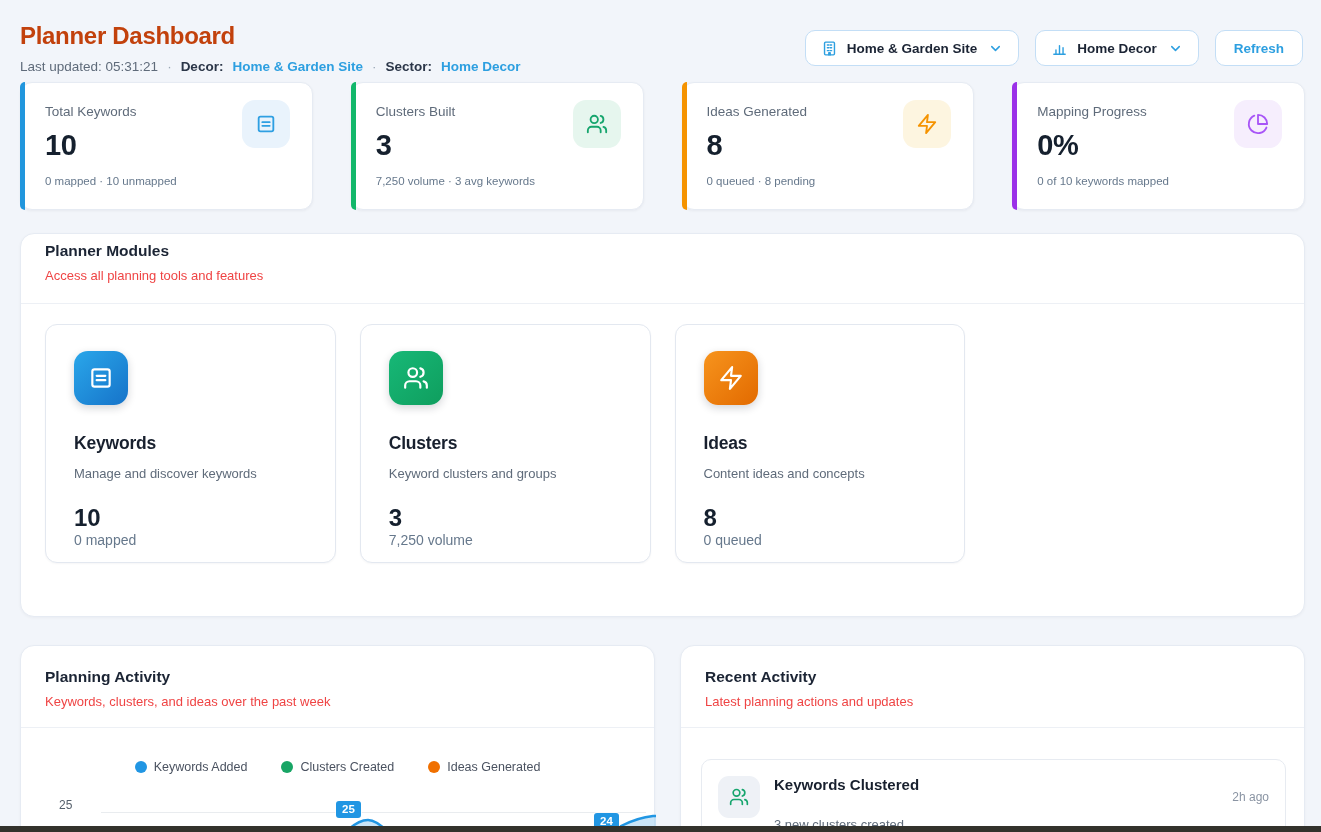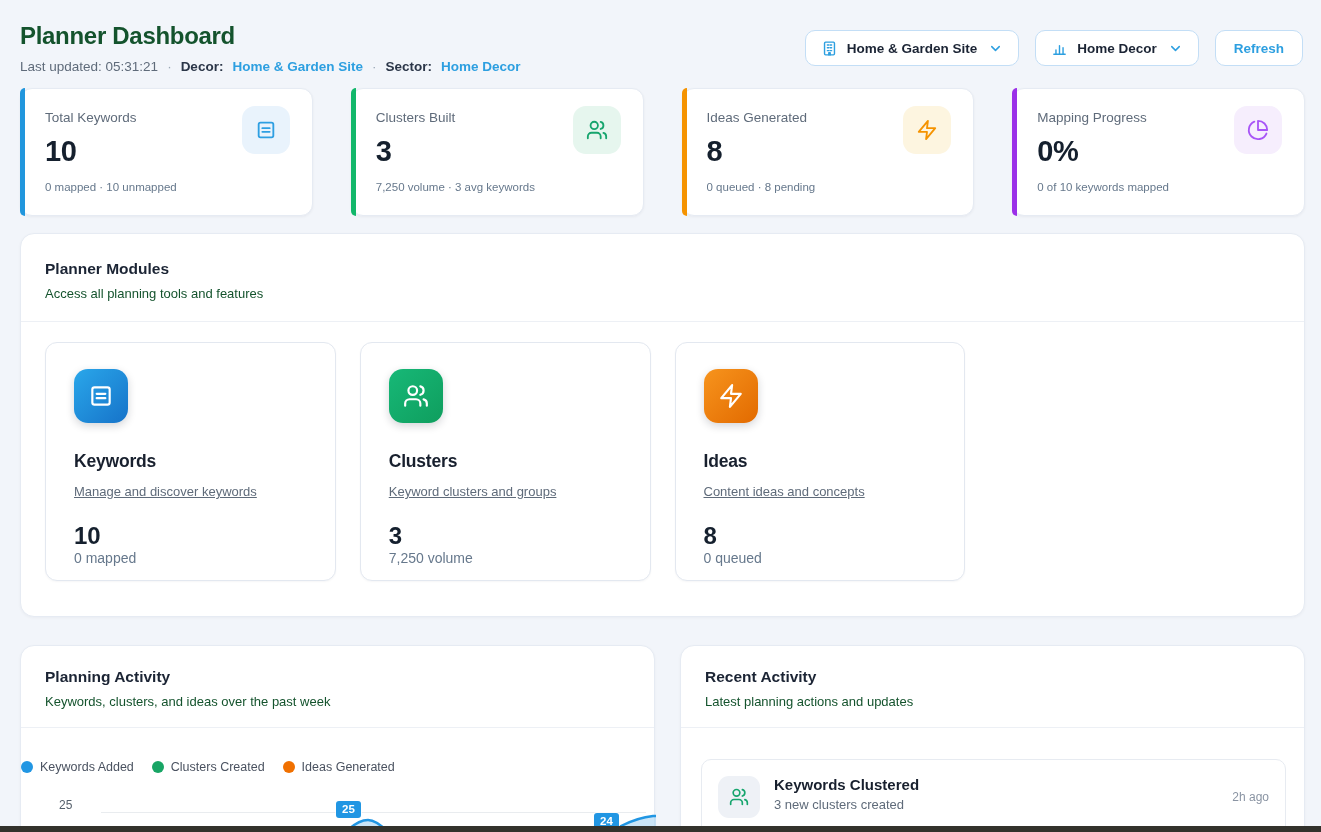--- a/index.html
+++ b/index.html
@@ -7,39 +7,39 @@
   body {
     position: relative;
     background: #f2f5fa;
     font-family: "Liberation Sans", sans-serif;
     color: #1b2434;
   }
   svg { display: block; }
 
   
   .page-header { position: absolute; left: 20px; top: 22px; }
-  .page-title { font-size: 24px; font-weight: 800; letter-spacing: -0.3px; color: #14532d; }
+  .page-title { font-size: 24px; font-weight: 800; letter-spacing: -0.3px; color: #c2410c; }
   .page-meta { margin-top: 9px; font-size: 13.5px; color: #5f6b7a; display: flex; gap: 9px; align-items: center; }
   .page-meta .dot { color: #9aa7b5; }
   .meta-label { font-weight: 700; color: #2b3648; }
   .meta-link { color: #2d9fe0; font-weight: 700; text-decoration: none; cursor: pointer; }
 
   .header-controls { position: absolute; right: 18px; top: 30px; display: flex; gap: 16px; }
   .hdr-btn {
     height: 36px; background: #fff; border: 1px solid #c3def6; border-radius: 10px;
     display: flex; align-items: center; gap: 9px; padding: 0 15px; cursor: pointer;
     font-size: 13.5px; font-weight: 700; color: #1b2434;
   }
   .hdr-btn .b-icon { color: #2d9fe0; display: flex; }
   .hdr-btn .chev { color: #2d9fe0; display: flex; margin-left: 2px; }
   .refresh-btn { color: #2d9fe0; padding: 0 18px; }
 
   
   .stats-row {
-    position: absolute; left: 20px; top: 88px; width: 1285px;
+    position: absolute; left: 20px; top: 82px; width: 1285px;
     display: grid; grid-template-columns: repeat(4, 1fr); gap: 38px;
   }
   .stat-card {
     position: relative; height: 128px; background: #fff; border: 1px solid #e6ebf3;
     border-radius: 12px; padding: 21px 24px; box-shadow: 0 1px 3px rgba(16,24,40,.05);
   }
   .stat-card::before {
     content: ""; position: absolute; left: -1px; top: -1px; bottom: -1px; width: 5px;
     border-radius: 12px 0 0 12px; background: var(--accent);
   }
@@ -51,55 +51,55 @@
     display: flex; align-items: center; justify-content: center;
     background: var(--tint); color: var(--accent2);
   }
 
   
   .modules-panel {
     position: absolute; left: 20px; top: 233px; width: 1285px; height: 384px;
     background: #fff; border: 1px solid #e6ebf3; border-radius: 14px;
     box-shadow: 0 1px 3px rgba(16,24,40,.04);
   }
-  .panel-head { padding: 26px 24px 20px; }
+  .panel-head { padding: 8px 24px 20px; }
   .panel-title { font-size: 15.5px; font-weight: 700; color: #1b2434; }
-  .panel-sub { margin-top: 8px; font-size: 13px; color: #14532d; }
+  .panel-sub { margin-top: 8px; font-size: 13px; color: #ef4444; }
   .panel-divider { border-top: 1px solid #edf0f5; }
 
   .modules-grid { display: grid; grid-template-columns: repeat(4, 1fr); gap: 24px; padding: 20px 24px 0; }
   .module-card {
     background: #fff; border: 1px solid #e3e8f0; border-radius: 12px; height: 239px;
     padding: 26px 28px; cursor: pointer; box-shadow: 0 1px 2px rgba(16,24,40,.04);
   }
   .module-iconbox {
     width: 54px; height: 54px; border-radius: 14px; color: #fff;
     display: flex; align-items: center; justify-content: center;
     box-shadow: 0 3px 8px rgba(16,24,40,.18);
   }
   .grad-blue   { background: linear-gradient(135deg, #2aa7ea, #1673c9); }
   .grad-green  { background: linear-gradient(135deg, #17b877, #0f9e5e); }
   .grad-orange { background: linear-gradient(135deg, #f7941d, #e26a00); }
   .grad-indigo { background: linear-gradient(135deg, #5b54d9, #4038b8); }
   .module-title { margin-top: 28px; font-size: 17.5px; font-weight: 800; color: #18202e; letter-spacing: -0.2px; }
-  .module-desc { margin-top: 12px; font-size: 13px; color: #5f6b7a; text-decoration: underline; }
+  .module-desc { margin-top: 12px; font-size: 13px; color: #5f6b7a; }
   .module-value { margin-top: 23px; font-size: 24px; font-weight: 800; color: #15202e; }
   .module-sub { font-size: 14px; color: #66788c; }
 
   
   .bottom-panel {
     position: absolute; top: 645px; height: 330px; background: #fff;
     border: 1px solid #e6ebf3; border-radius: 14px 14px 0 0; box-shadow: 0 1px 3px rgba(16,24,40,.04);
   }
   .planning-panel { left: 20px; width: 635px; }
   .recent-panel { left: 680px; width: 625px; }
   .bottom-panel .panel-head { padding: 22px 24px 18px; }
 
   
-  .chart-legend { margin-top: 32px; display: flex; gap: 18px; }
+  .chart-legend { margin-top: 32px; display: flex; justify-content: center; gap: 34px; }
   .legend-item { display: flex; align-items: center; gap: 7px; cursor: pointer; }
   .legend-dot { width: 12px; height: 12px; border-radius: 50%; }
   .dot-blue { background: #2196e3; } .dot-green { background: #18a565; } .dot-orange { background: #f07000; }
   .legend-label { font-size: 12.5px; color: #4a5260; }
 
   .y-tick { position: absolute; left: 38px; top: 152px; font-size: 12px; color: #55606c; }
   .gridline { position: absolute; left: 80px; top: 166px; width: 545px; height: 1px; background: #e9ecef; }
   .chart-svg { position: absolute; left: 0; top: 150px; }
   .point-badge {
     position: absolute; background: #2196e3; color: #fff; font-size: 11.5px; font-weight: 700;
@@ -111,21 +111,21 @@
   
   .activity-item {
     position: absolute; left: 20px; top: 113px; width: 585px; height: 92px;
     border: 1px solid #e7ebf1; border-radius: 10px; background: #fff; padding: 16px;
   }
   .activity-iconbox {
     position: absolute; left: 16px; top: 16px; width: 42px; height: 42px; border-radius: 11px;
     background: #eef1f6; color: #16a56d; display: flex; align-items: center; justify-content: center;
   }
   .activity-title { margin-left: 56px; font-size: 15px; font-weight: 800; color: #18202e; }
-  .activity-desc { margin-left: 56px; margin-top: 4px; font-size: 13px; color: #5f6b7a; }
+  .activity-desc { margin-left: 56px; margin-top: 24px; font-size: 13px; color: #5f6b7a; }
   .activity-time { position: absolute; right: 16px; top: 30px; font-size: 12px; color: #8a94a3; }
 
   .screen-bottom-bar { position: absolute; left: 0; top: 826px; width: 1321px; height: 6px; background: #33322c; z-index: 60; }
 </style>
 </head>
 <body>
 
 <div class="page-header">
   <div class="page-title">Planner Dashboard</div>
   <div class="page-meta">

